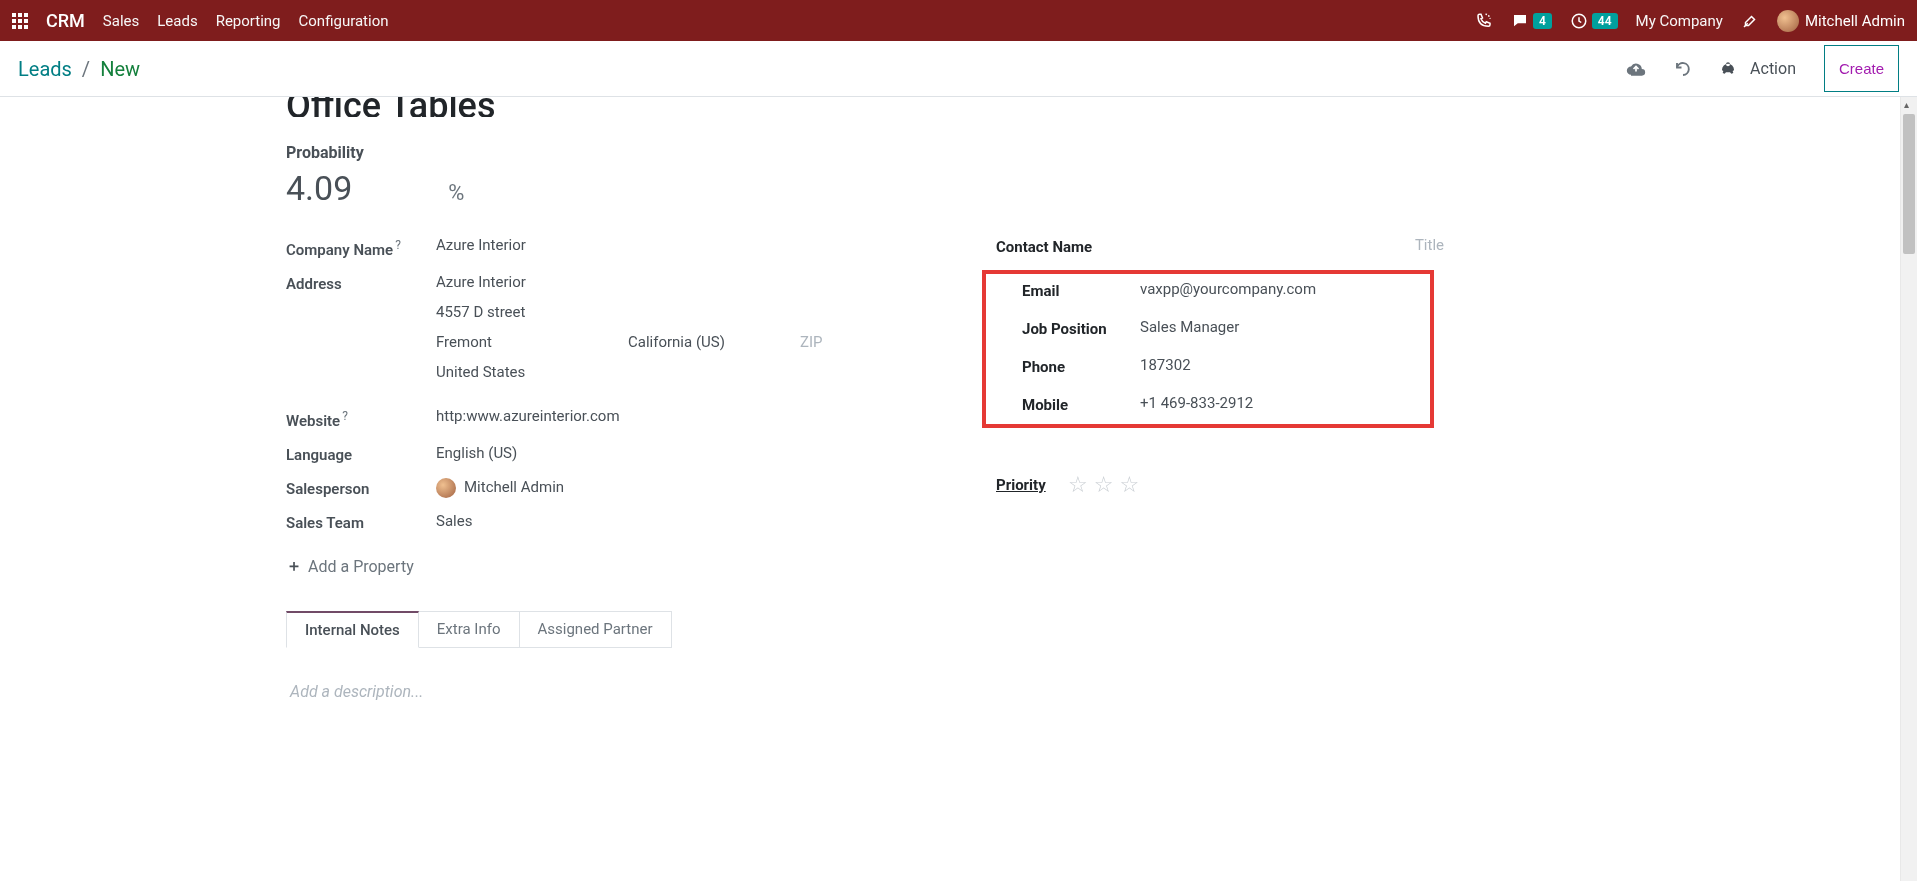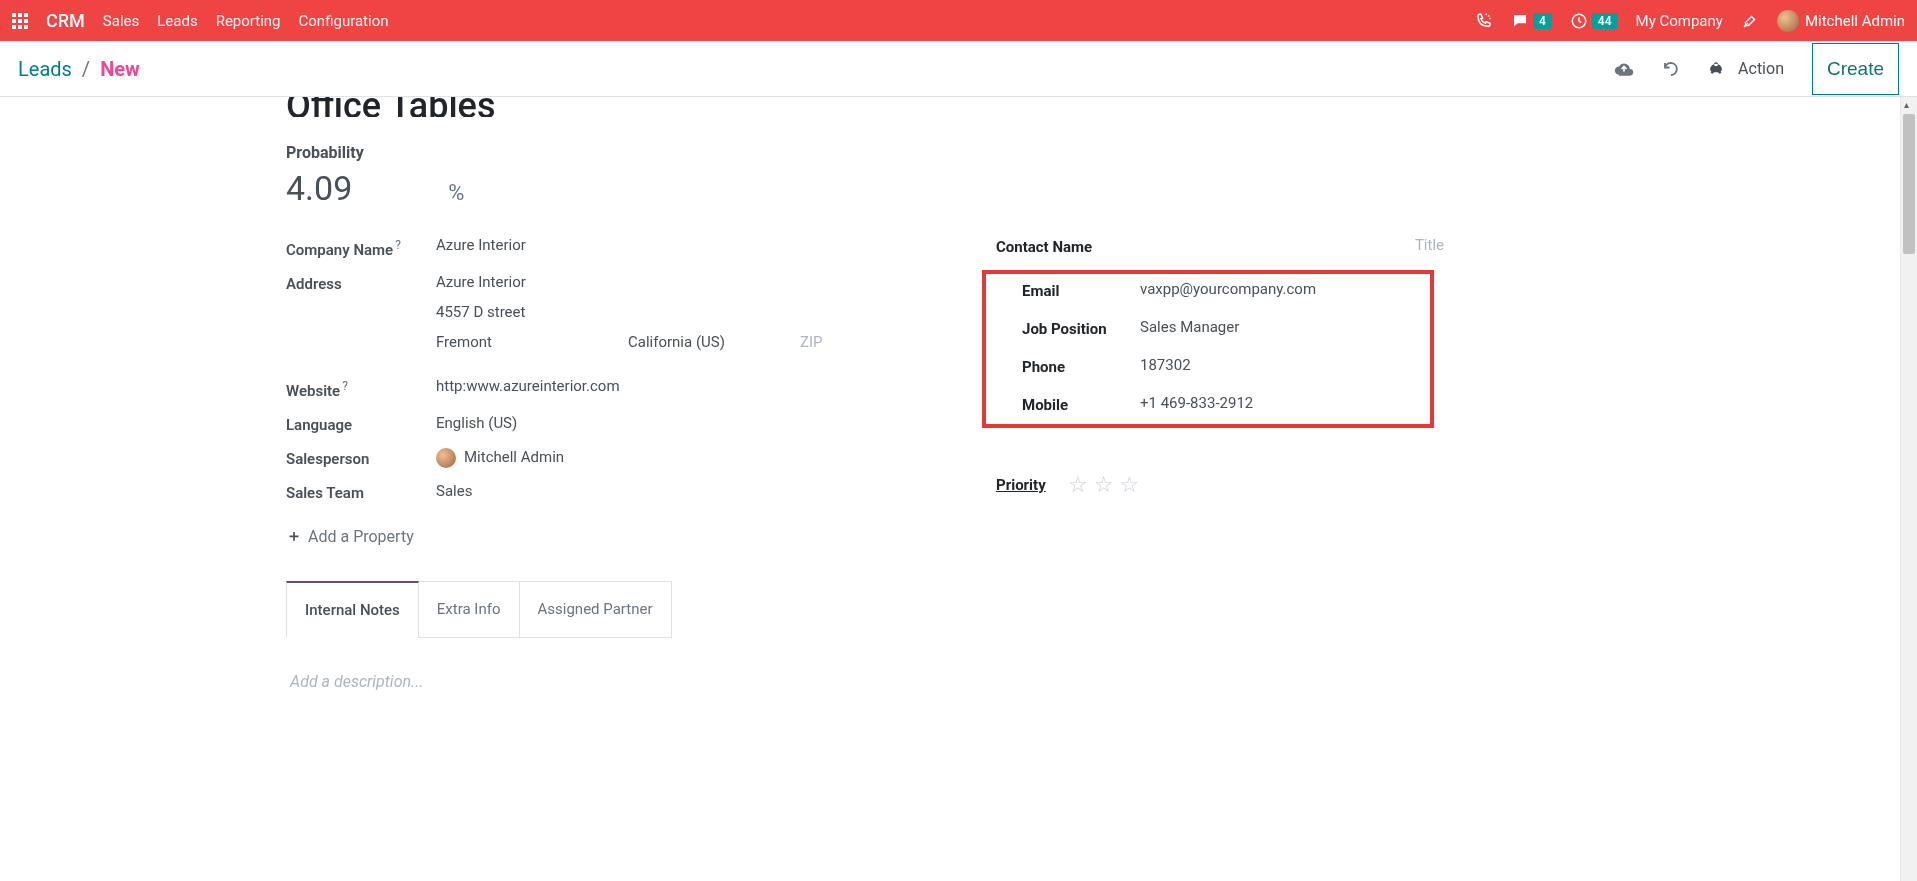--- a/index.html
+++ b/index.html
@@ -1,38 +1,38 @@
 <!DOCTYPE html>
 <html><head>
 <meta charset="utf-8">
 <style>
   * { box-sizing: border-box; margin: 0; padding: 0; }
   body { font-family: -apple-system, BlinkMacSystemFont, "Segoe UI", Roboto, "Helvetica Neue", Arial, sans-serif; font-size: 15px; color: #495057; background: #fff; }
   
-  .topbar { background: #ef4444; height: 41px; display: flex; align-items: center; color: #fff; padding: 0 12px; }
+  .topbar { background: #7f1d1d; height: 41px; display: flex; align-items: center; color: #fff; padding: 0 12px; }
   .topbar-left { display: flex; align-items: center; gap: 18px; }
   .apps-icon { display: grid; grid-template-columns: repeat(3, 4px); grid-template-rows: repeat(3, 4px); gap: 2px; cursor: pointer; }
   .apps-icon span { background: #fff; width: 4px; height: 4px; }
   .brand { font-size: 18px; font-weight: 500; color: #fff; }
   .nav-item { color: #f7f7f7; font-size: 15px; cursor: pointer; }
   .topbar-right { margin-left: auto; display: flex; align-items: center; gap: 18px; }
   .icon-btn { color: #fff; cursor: pointer; display: flex; align-items: center; position: relative; }
   .badge { background: #00a09d; color: #fff; font-size: 12px; font-weight: 600; padding: 1px 6px; border-radius: 3px; margin-left: 4px; }
   .avatar { width: 22px; height: 22px; border-radius: 50%; background: radial-gradient(circle at 35% 35%, #f0c090, #a06040); display: inline-block; margin-right: 6px; vertical-align: middle; }
   .avatar-sm { width: 20px; height: 20px; border-radius: 50%; background: radial-gradient(circle at 35% 35%, #f0c090, #a06040); display: inline-block; margin-right: 8px; vertical-align: middle; }
 
   .crumbbar { height: 56px; border-bottom: 1px solid #dee2e6; display: flex; align-items: center; padding: 0 18px; }
   .crumbbar-left { display: flex; align-items: center; gap: 10px; font-size: 20px; }
   .crumb-link { color: #017e84; cursor: pointer; }
   .crumb-sep { color: #6c757d; }
-  .crumb-current { color: #ec4899; font-weight: bold; }
+  .crumb-current { color: #15803d; }
   .crumbbar-right { margin-left: auto; display: flex; align-items: center; gap: 28px; }
   .cloud-icon, .undo-icon { color: #6c757d; cursor: pointer; }
   .action-btn { display: flex; align-items: center; gap: 14px; color: #495057; cursor: pointer; font-size: 16px; }
-  .create-btn { border: 1px solid #017e84; color: #0f766e; padding: 14px 14px; font-size: 19px; background: #fff; cursor: pointer; border-radius: 0; }
+  .create-btn { border: 1px solid #017e84; color: #a21caf; padding: 14px 14px; font-size: 15px; background: #fff; cursor: pointer; border-radius: 0; }
 
   .page { display: flex; }
   .scrollbar { width: 17px; background: #f1f1f1; border-left: 1px solid #e8e8e8; position: relative; height: 784px; }
   .scrollbar::before { content: ""; position: absolute; top: 0; left: 0; right: 0; height: 17px; display: flex; }
   .scroll-up { position: absolute; top: 2px; left: 3px; color: #666; font-size: 10px; }
   .scroll-thumb { position: absolute; top: 17px; left: 2px; right: 2px; height: 140px; background: #c1c1c1; border-radius: 2px; }
 
   .content { flex: 1; padding: 0 0 40px 0; }
   .form-sheet { max-width: 1400px; margin: 0 auto; padding: 0 36px; }
   .title-cut { font-size: 36px; font-weight: 500; color: #212529; line-height: 0.55; overflow: hidden; height: 20px; padding-top: 0; }
@@ -63,21 +63,21 @@
   .hbox-label { width: 118px; font-weight: 700; color: #212529; margin-left: 26px; }
   .contact-row .label { font-weight: 700; color: #212529; }
 
   .stars { display: flex; gap: 6px; }
   .star { color: #c9ced3; font-size: 22px; cursor: pointer; line-height: 1; }
 
   .add-prop { display: flex; align-items: center; gap: 6px; color: #6c757d; cursor: pointer; font-size: 16px; margin-top: 24px; }
   .plus { font-weight: 700; color: #495057; font-size: 16px; }
 
   .tabs { display: flex; margin-top: 34px; border-bottom: 0; }
-  .tab { border: 1px solid #dee2e6; padding: 18px 18px; font-size: 15px; color: #6c757d; cursor: pointer; background: #fff; border-left: none; }
+  .tab { border: 1px solid #dee2e6; padding: 8px 18px; font-size: 15px; color: #6c757d; cursor: pointer; background: #fff; border-left: none; }
   .tab:first-child { border-left: 1px solid #dee2e6; }
   .tab.active { color: #495057; border-bottom: 1px solid #fff; font-weight: 500; border-top: 2px solid #714b67; }
   .tab:not(.active) { border-bottom: 1px solid #dee2e6; }
 
   .desc-ph { color: #adb5bd; font-size: 16px; font-style: italic; margin-top: 34px; padding-left: 4px; }
 
   svg { display: block; }
 </style>
 </head>
 <body>
@@ -186,20 +186,21 @@
           <div class="field field-tall">
             <div class="label">Address</div>
             <div class="value address-lines">
               <div>Azure Interior</div>
               <div>4557 D street</div>
               <div class="addr-row">
                 <span class="addr-city">Fremont</span>
                 <span class="addr-state">California (US)</span>
                 <span class="addr-zip" textcontent="ZIP">ZIP</span>
               </div>
+              <div>United States</div>
             </div>
           </div>
           <div class="field">
             <div class="label"><span>Website</span><span class="q">?</span></div>
             <div class="value">http:www.azureinterior.com</div>
           </div>
           <div class="field">
             <div class="label">Language</div>
             <div class="value">English (US)</div>
           </div>

